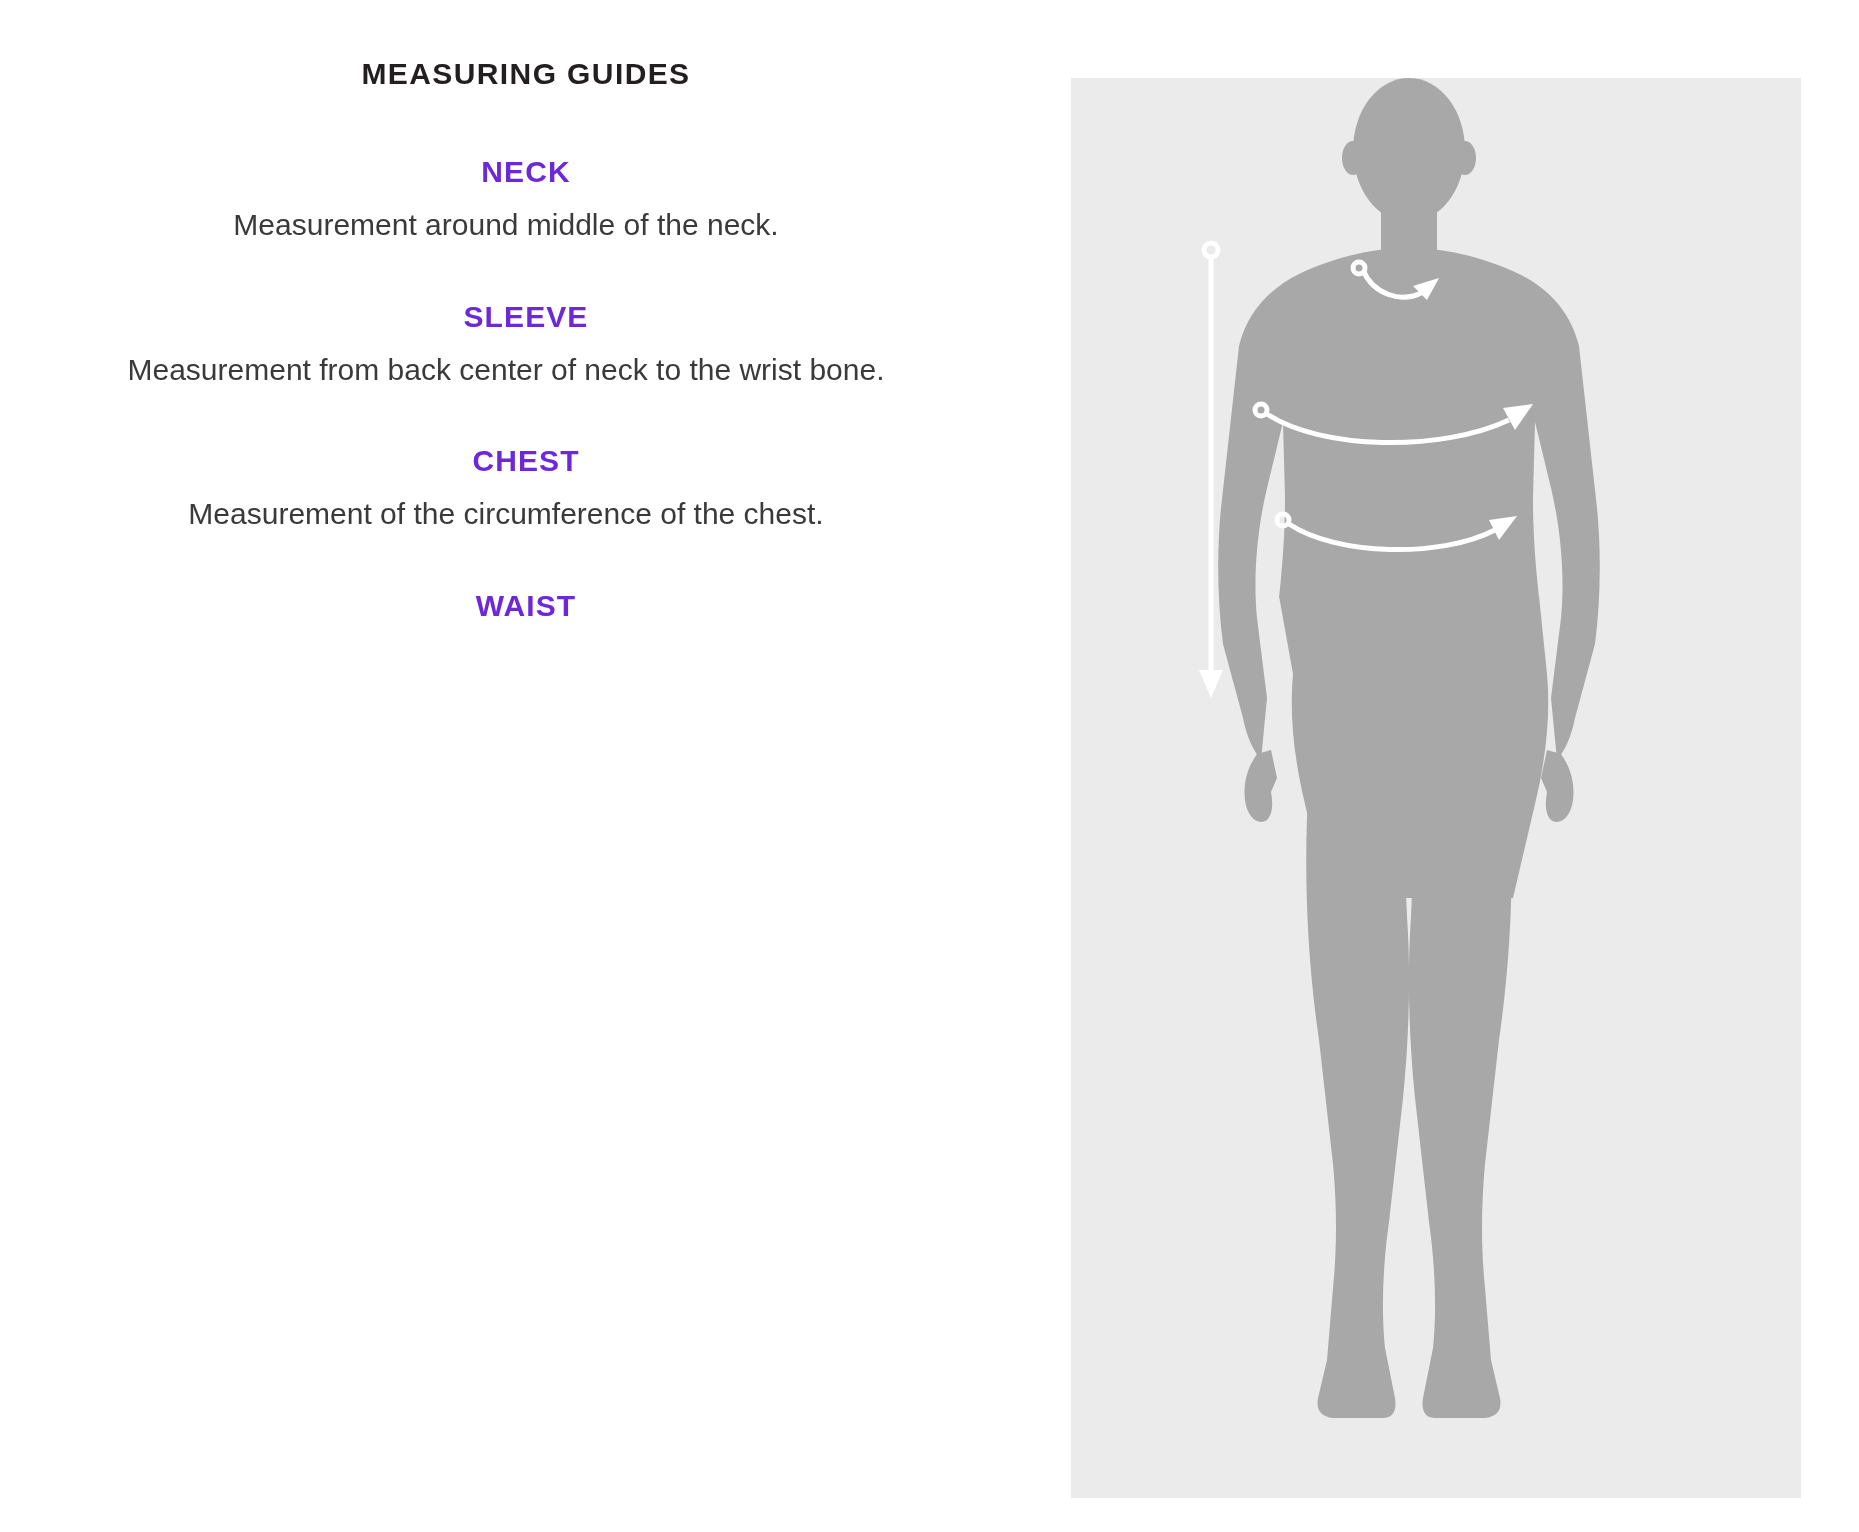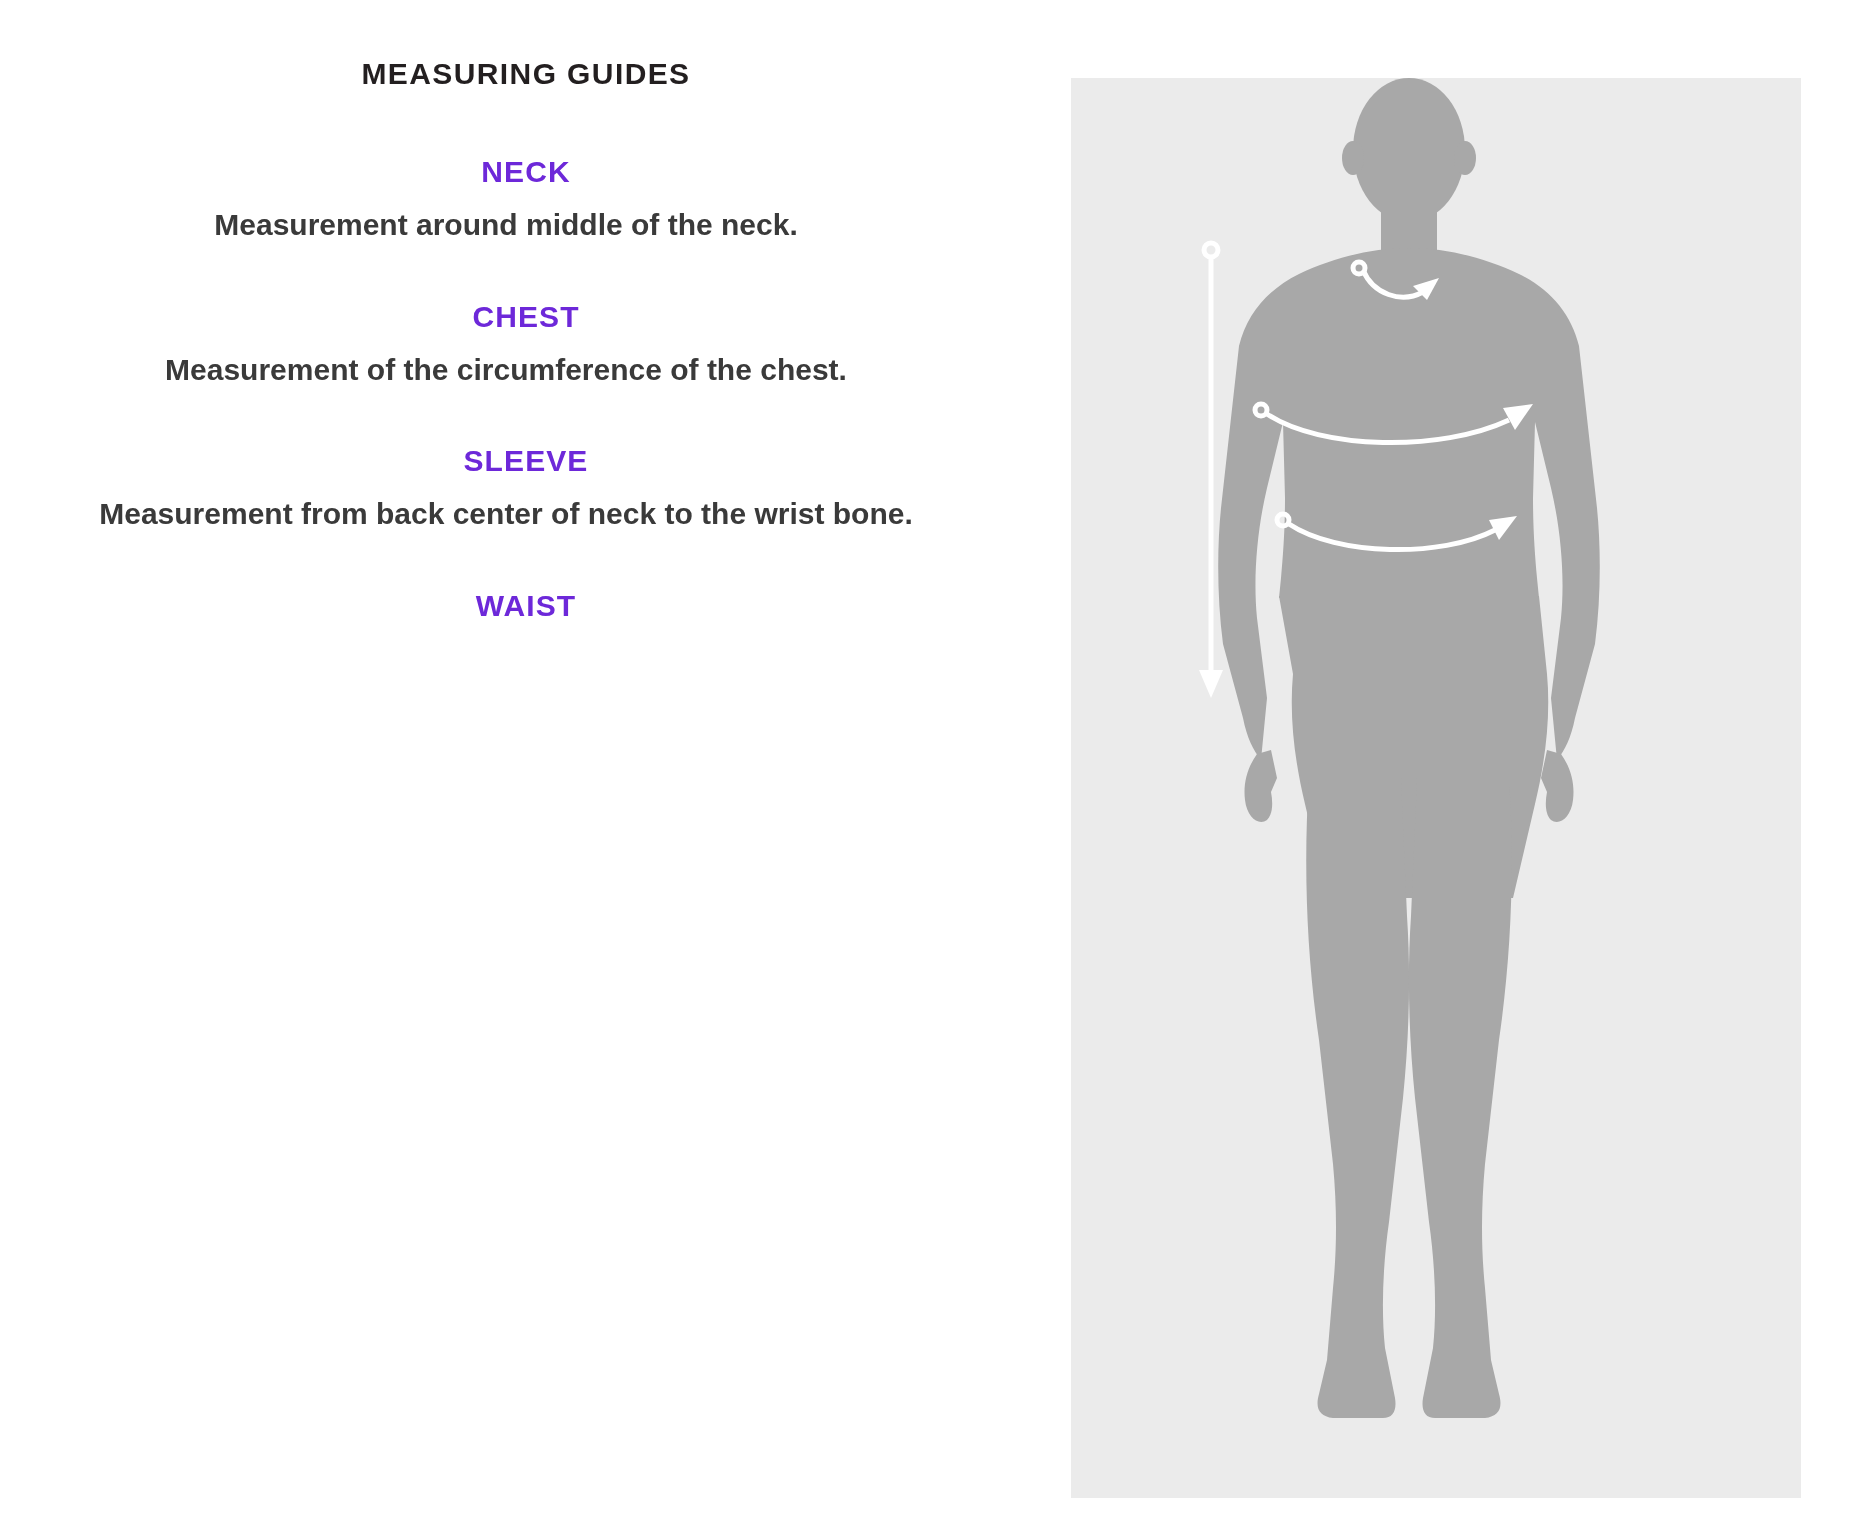--- a/index.html
+++ b/index.html
@@ -44,21 +44,21 @@
   .entry-term {
     font-size: 30px;
     font-weight: bold;
     letter-spacing: 1.1px;
     color: #6d28d9;
     margin: 0 0 14px 0;
     line-height: 1.2;
   }
   .entry-desc {
     font-size: 30px;
-    font-weight: bold;
+    font-weight: normal;
     color: #3a3a3a;
     line-height: 1.42;
     margin: 0;
     max-width: 920px;
   }
   .figure-panel {
     position: absolute;
     left: 1071px;
     top: 78px;
     width: 730px;
@@ -76,27 +76,27 @@
 
   <div class="left-col">
     <h1 class="guide-title">MEASURING GUIDES</h1>
 
     <div class="entry">
       <h2 class="entry-term">NECK</h2>
       <p class="entry-desc">Measurement around middle of the neck.</p>
     </div>
 
     <div class="entry">
+      <h2 class="entry-term">SLEEVE</h2>
+      <p class="entry-desc">Measurement from back center of neck to the wrist bone.</p>
+    </div>
+
+    <div class="entry">
       <h2 class="entry-term">CHEST</h2>
       <p class="entry-desc">Measurement of the circumference of the chest.</p>
-    </div>
-
-    <div class="entry">
-      <h2 class="entry-term">SLEEVE</h2>
-      <p class="entry-desc">Measurement from back center of neck to the wrist bone.</p>
     </div>
 
     <div class="entry">
       <h2 class="entry-term">WAIST</h2>
     </div>
   </div>
 
   <div class="figure-panel">
     <svg width="730" height="1420" viewBox="0 0 730 1420" xmlns="http://www.w3.org/2000/svg">
       <g fill="#a8a8a8">

